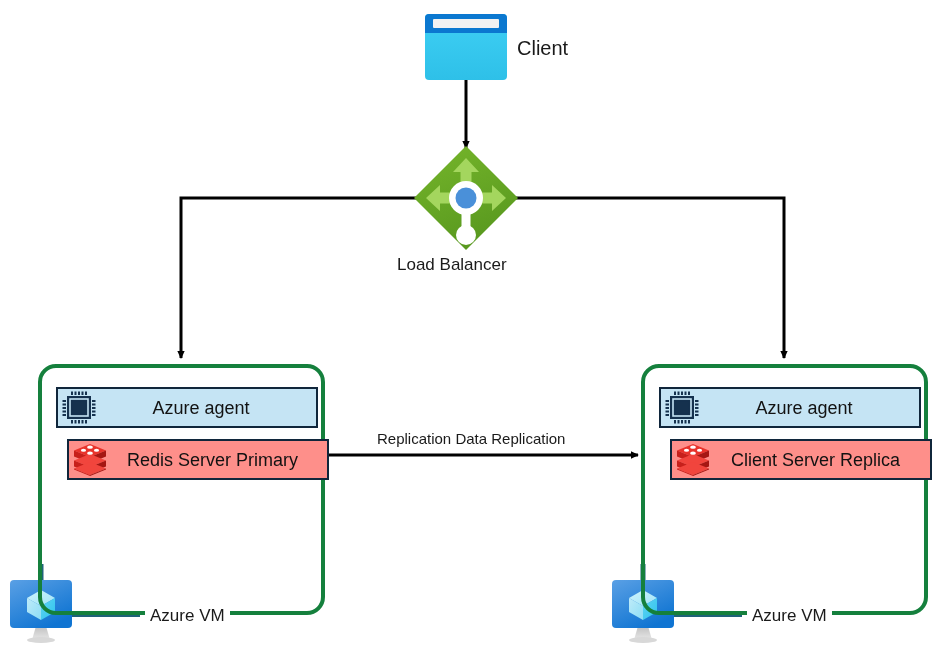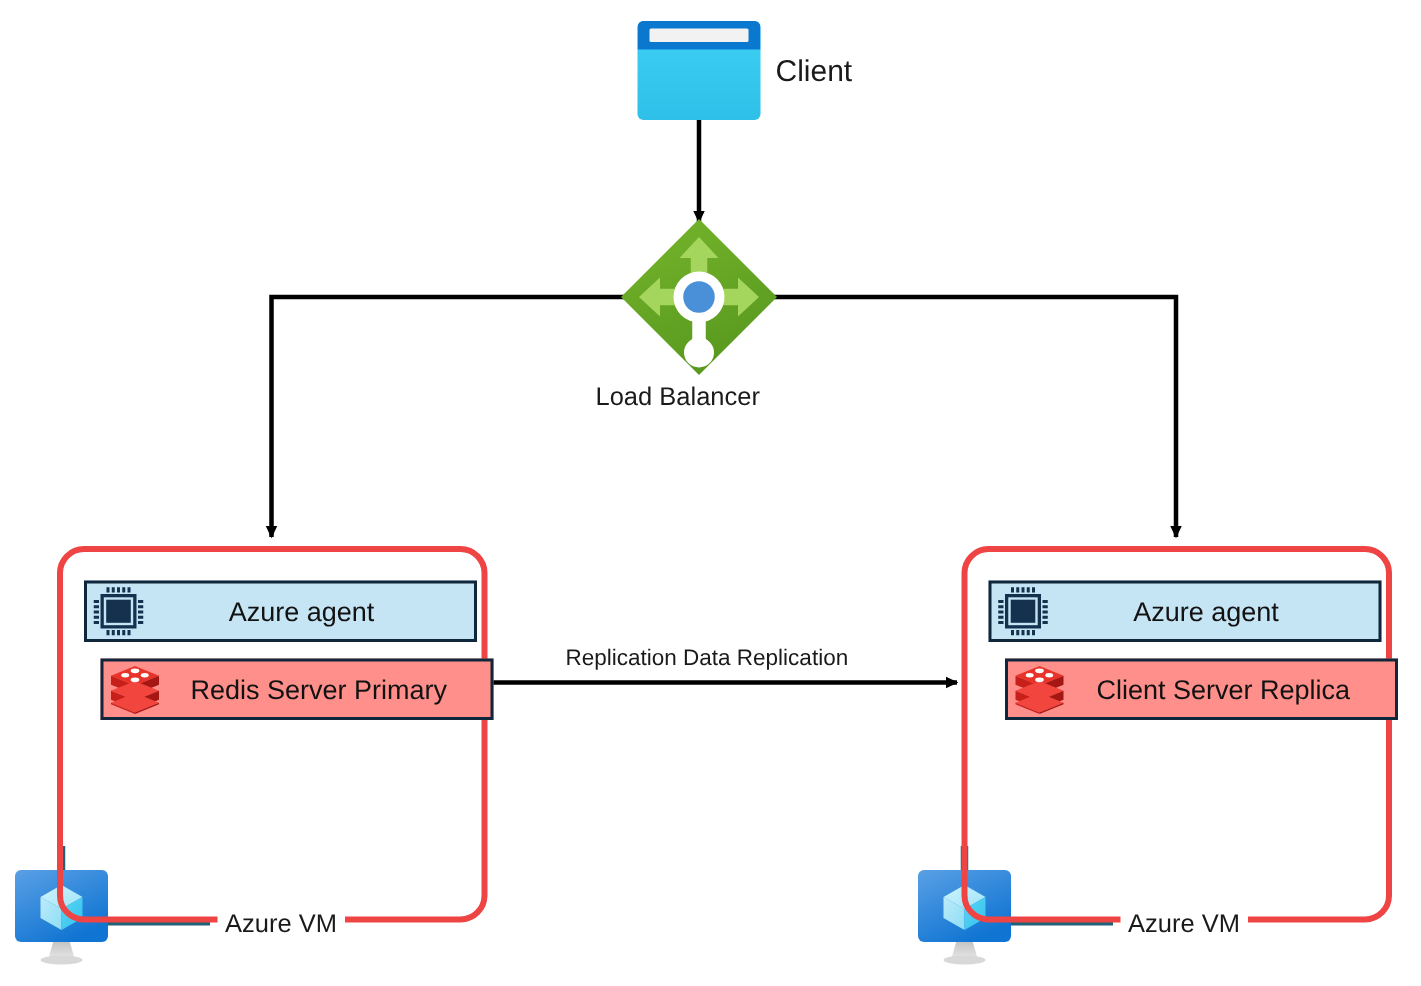--- a/index.html
+++ b/index.html
@@ -47,21 +47,21 @@
     position: absolute; left: 0; top: 0; width: 100%; height: 19px;
     background: #0B78D0;
   }
   .client-icon .addressbar {
     position: absolute; left: 8px; top: 5px; width: 66px; height: 9px;
     background: #F2F2F2; border-radius: 1px;
   }
 
   
   .vm-box {
-    border: 4px solid #ef4444;
+    border: 4px solid #15803d;
     border-radius: 18px;
     background: transparent;
   }
   .vm-box-left  { left: 38px;  top: 364px; width: 279px; height: 243px; }
   .vm-box-right { left: 641px; top: 364px; width: 279px; height: 243px; }
 
   
   .comp-row {
     position: absolute;
     height: 37px;

